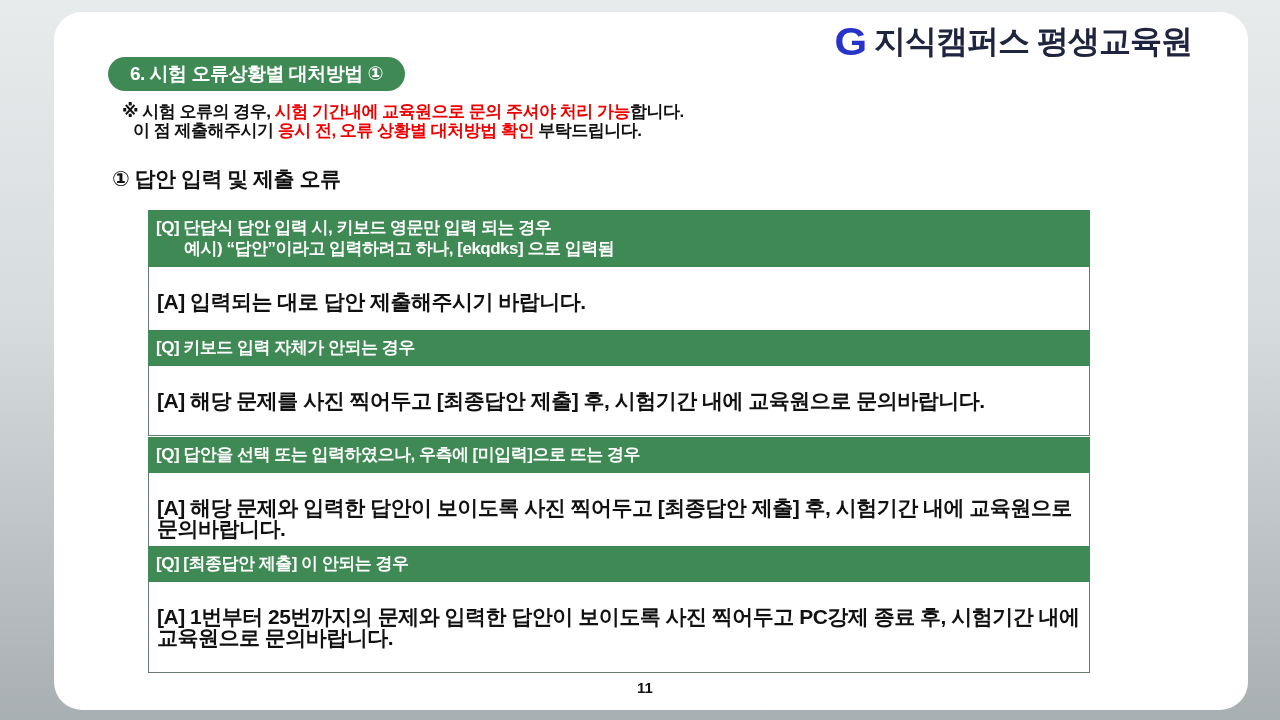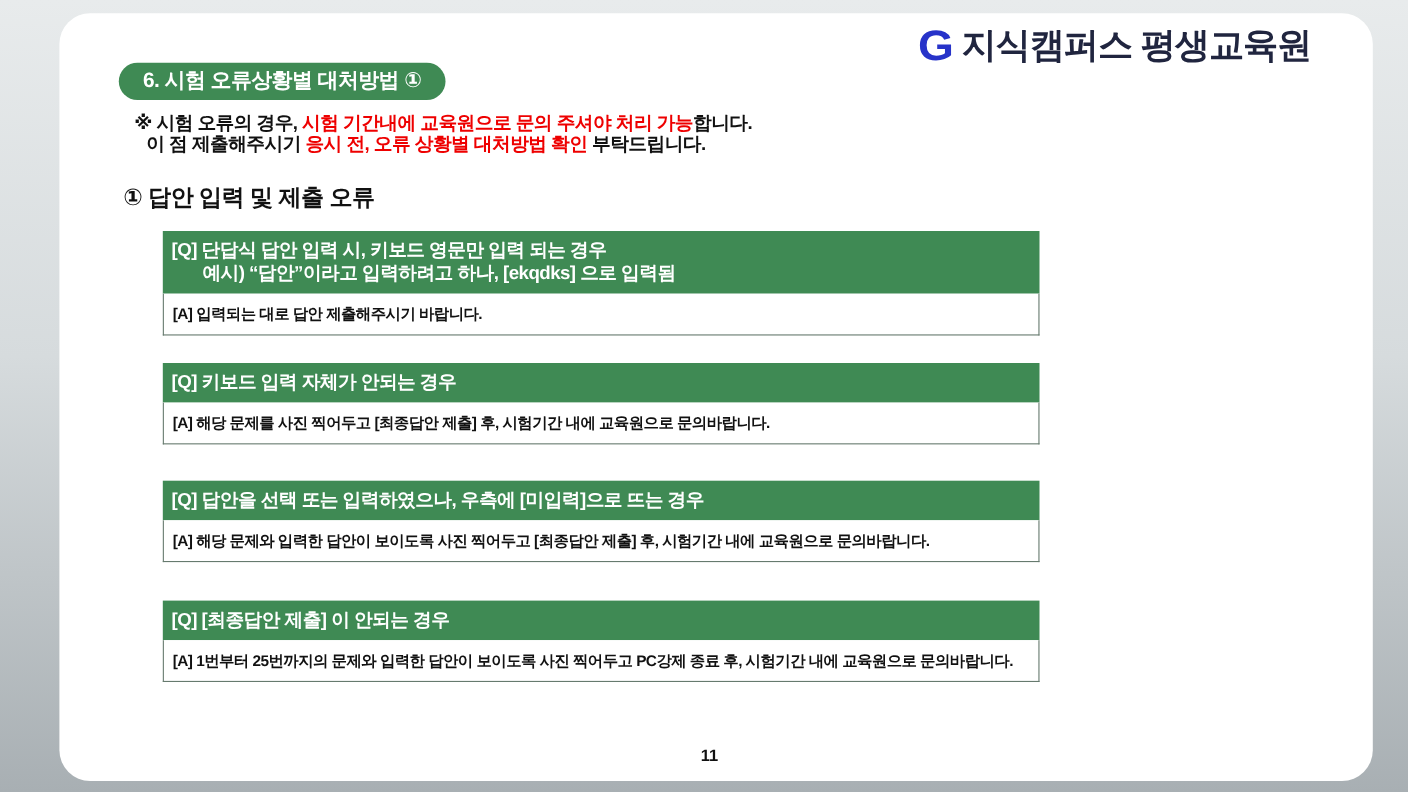--- a/index.html
+++ b/index.html
@@ -69,41 +69,41 @@
     left: 58px; top: 153px;
     font-size: 21px;
     font-weight: 800;
     color: #111111;
     letter-spacing: -0.5px;
   }
   
   .qa-box {
     position: absolute;
     left: 94px;
-    width: 797px;
+    width: 942px;
   }
   .qa-q {
     background: #3f8a54;
     color: #ffffff;
     font-size: 17px;
     font-weight: 700;
     line-height: 21px;
     padding: 7px 8px 8px 8px;
     letter-spacing: -0.5px;
   }
   .qa-q .q2 { padding-left: 28px; }
   .qa-a {
     background: #ffffff;
     border: 1px solid #667a6e;
     border-top: none;
     color: #111111;
-    font-size: 14px;
+    font-size: 21px;
     font-weight: 700;
     line-height: 21px;
-    padding: 8px 8px;
+    padding: 24px 8px;
     letter-spacing: -0.5px;
   }
   .box-1 { top: 198px; }
   .box-2 { top: 318px; }
   .box-3 { top: 425px; }
   .box-4 { top: 534px; }
   
   .page-number {
     position: absolute;
     left: 0; right: 12px;

